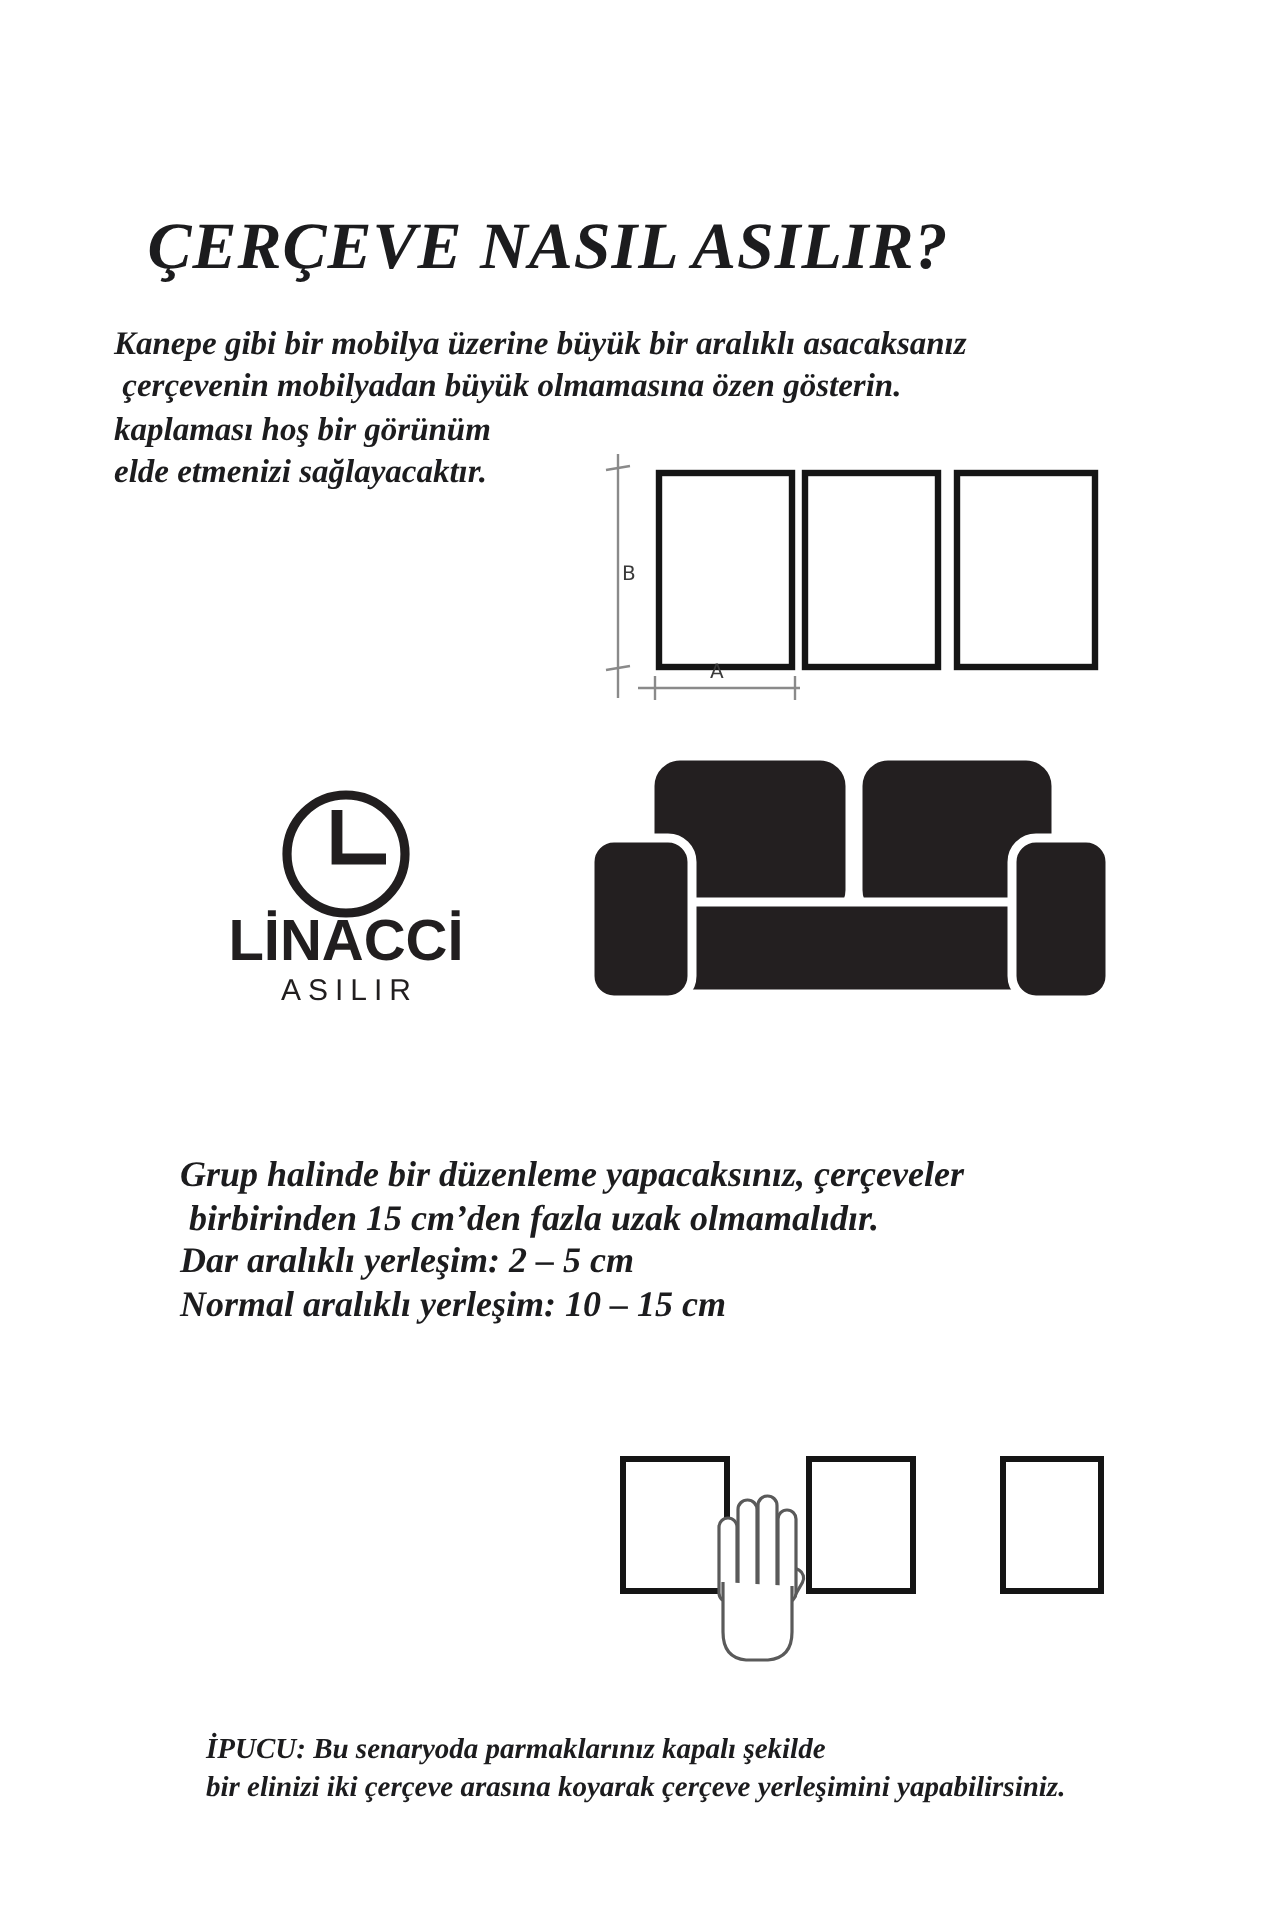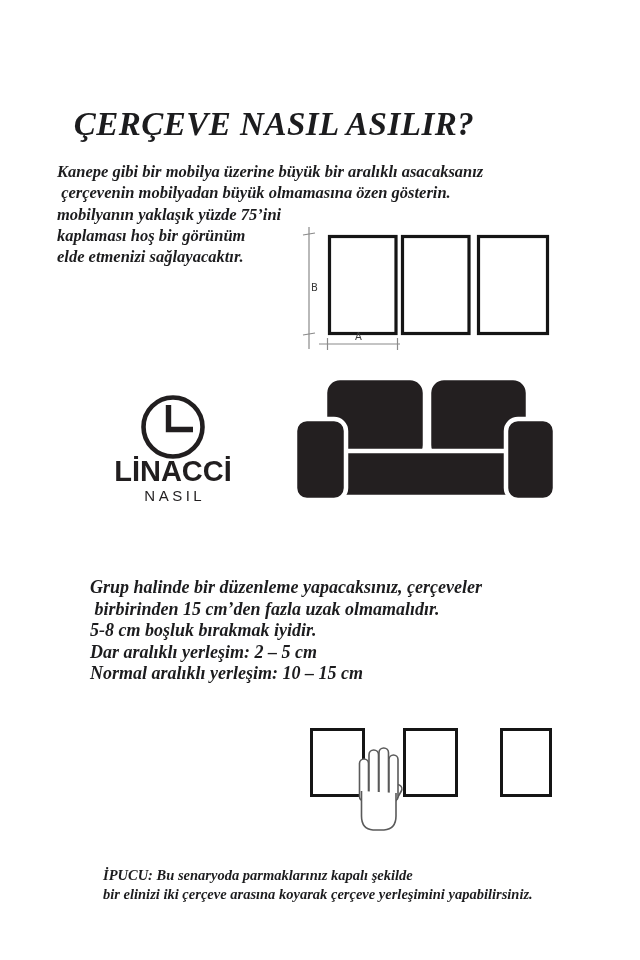--- a/index.html
+++ b/index.html
@@ -39,21 +39,20 @@
   .diagram2{position:absolute;left:305px;top:722px;width:250px;height:112px;}
 </style>
 </head>
 <body>
 
 <h1 class="page-title">ÇERÇEVE NASIL ASILIR?</h1>
 
 <div class="para intro">
   <div class="line">Kanepe gibi bir mobilya üzerine büyük bir aralıklı asacaksanız</div>
   <div class="line"> çerçevenin mobilyadan büyük olmamasına özen gösterin.</div>
-  <div class="line">mobilyanın yaklaşık yüzde 75’ini</div>
   <div class="line">kaplaması hoş bir görünüm</div>
   <div class="line">elde etmenizi sağlayacaktır.</div>
 </div>
 
 <div class="diagram1">
   <svg width="260" height="136" viewBox="0 0 260 136">
 
     <g stroke="#8a8a8a" stroke-width="1.2">
       <line x1="9" y1="7" x2="9" y2="129"></line>
       <line x1="3" y1="15" x2="15" y2="13"></line>
@@ -73,37 +72,36 @@
 </div>
 <span class="dimlabel label-b">B</span>
 <span class="dimlabel label-a">A</span>
 
 <div class="logo">
   <svg class="clock" viewBox="0 0 70 70">
     <circle cx="35" cy="34" r="29.5" fill="none" stroke="#211e1f" stroke-width="4.6"></circle>
     <path d="M30.5 12 L30.5 36.5 L55 36.5" fill="none" stroke="#211e1f" stroke-width="5.4"></path>
   </svg>
   <div class="brand-name">LİNACCİ</div>
-  <div class="brand-sub">NASIL</div>
+  <div class="brand-sub">ASILIR</div>
 </div>
 
 <div class="sofa">
   <svg width="270" height="130" viewBox="0 0 270 130">
     <rect x="37" y="5" width="100" height="82" rx="15" fill="#231f20" stroke="#ffffff" stroke-width="4.5"></rect>
     <rect x="141" y="5" width="99" height="82" rx="15" fill="#231f20" stroke="#ffffff" stroke-width="4.5"></rect>
     <rect x="30" y="78" width="205" height="46" rx="13" fill="#231f20" stroke="#ffffff" stroke-width="4.5"></rect>
     <rect x="7" y="46" width="51" height="81" rx="12" fill="#231f20" stroke="#ffffff" stroke-width="4.5"></rect>
     <rect x="218" y="46" width="49" height="81" rx="12" fill="#231f20" stroke="#ffffff" stroke-width="4.5"></rect>
   </svg>
 </div>
 
 <div class="para spacing">
   <div class="line">Grup halinde bir düzenleme yapacaksınız, çerçeveler</div>
   <div class="line"> birbirinden 15 cm’den fazla uzak olmamalıdır.</div>
-  <div class="line">5-8 cm boşluk bırakmak iyidir.</div>
   <div class="line">Dar aralıklı yerleşim: 2 – 5 cm</div>
   <div class="line">Normal aralıklı yerleşim: 10 – 15 cm</div>
 </div>
 
 <div class="diagram2">
   <svg width="250" height="112" viewBox="0 0 250 112">
     <rect x="6.5" y="7.5" width="52" height="66" fill="#ffffff" stroke="#151515" stroke-width="3"></rect>
     <rect x="99.5" y="7.5" width="52" height="66" fill="#ffffff" stroke="#151515" stroke-width="3"></rect>
     <rect x="196.5" y="7.5" width="49" height="66" fill="#ffffff" stroke="#151515" stroke-width="3"></rect>
 

